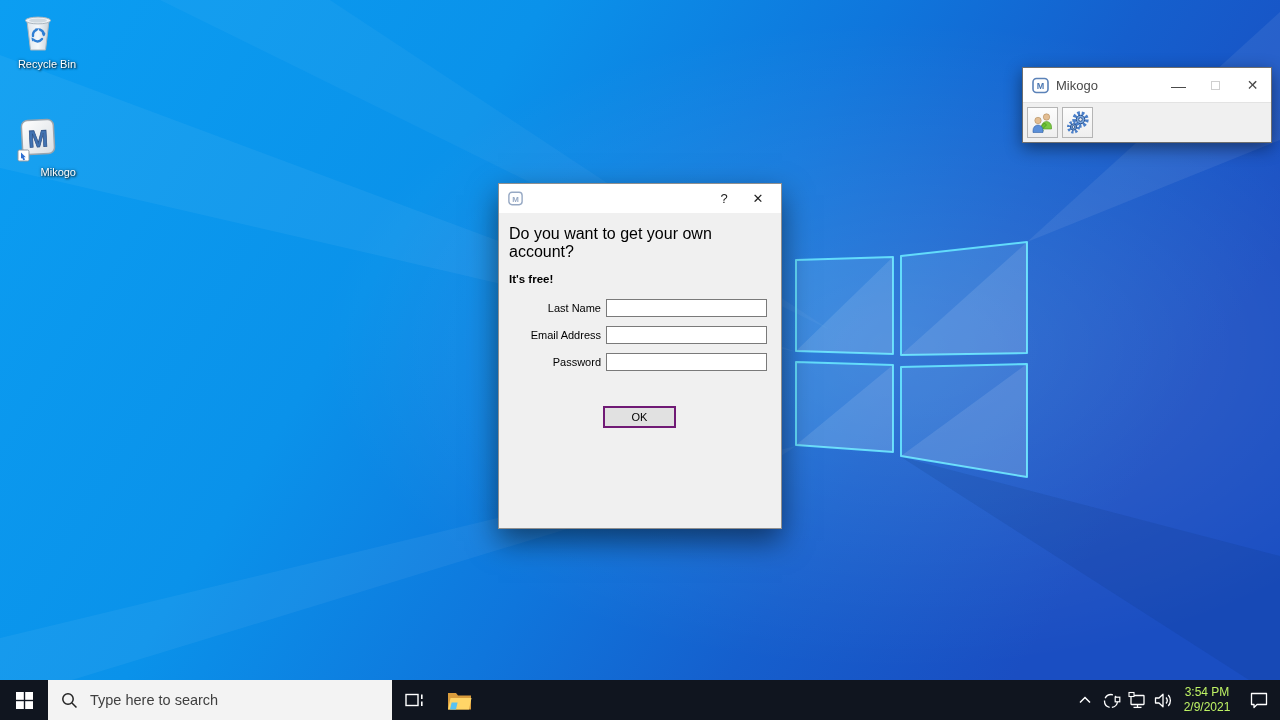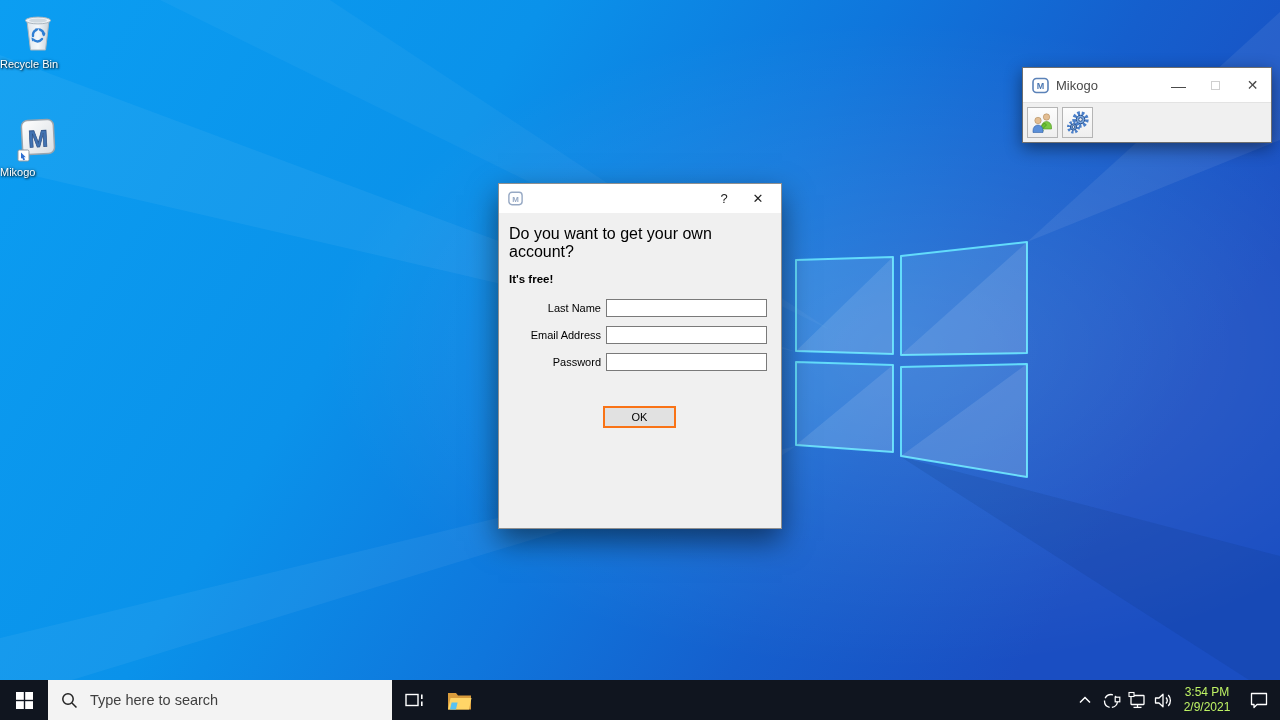--- a/index.html
+++ b/index.html
@@ -2,21 +2,21 @@
 <html><head>
 <meta charset="utf-8">
 <style>
   * { margin:0; padding:0; box-sizing:border-box; }
   html,body { width:1280px; height:720px; }
   body { font-family:"Liberation Sans", sans-serif; }
   .screen { position:relative; width:1280px; height:720px; overflow:hidden; background:#0d7ad8; }
   .wallpaper { position:absolute; inset:0; }
 
   
-  .desktop-icon { position:absolute; width:76px; text-align:left; cursor:default; }
+  .desktop-icon { position:absolute; width:76px; text-align:right; cursor:default; }
   .desktop-icon .ico { display:block; margin:0 auto 2px auto; }
   .desktop-icon .lbl { color:#fff; font-size:11px; text-shadow:1px 1px 2px rgba(0,0,0,.8), 0 0 3px rgba(0,0,0,.5); line-height:13px; }
   #icon-recycle { left:0px; top:8px; }
   #icon-mikogo  { left:0px; top:116px; }
 
   
   .mikogo-win { position:absolute; left:1022px; top:67px; width:250px; height:76px;
     background:#f0f0f0; border:1px solid #6f6f6f; box-shadow:0 5px 16px rgba(0,0,0,.45); }
   .mikogo-win .titlebar { height:35px; background:#ffffff; display:flex; align-items:center; padding:0 0 0 9px; border-bottom:1px solid #e3e3e3; }
   .mikogo-win .title { font-size:13px; color:#4a4a4a; margin-left:7px; flex:0 0 auto; }
@@ -37,21 +37,21 @@
   .dlg-btn.close { font-size:13px; }
   .dialog .body { padding:12px 11px 0 10px; font-size:11px; color:#000; }
   .dlg-heading { font-size:16px; margin-bottom:12px; }
   .dlg-sub { font-size:11.5px; font-weight:bold; margin-bottom:14px; }
   .dlg-text { font-size:11px; line-height:13.5px; width:264px; margin-bottom:12px; }
   .form-row { display:flex; align-items:center; margin-bottom:9px; }
   .form-row label { width:97px; text-align:right; padding-right:5px; font-size:11px; color:#000; }
   .form-row input { width:161px; height:18px; border:1px solid #7a7a7a; background:#fff; font-size:11px; padding:0 3px; outline:none; font-family:"Liberation Sans",sans-serif; }
   .form-row input.focused { border:2px solid #0078d7; }
   .ok-row { margin-top:35px; text-align:center; }
-  .ok-btn { width:73px; height:22px; background:#e1e1e1; border:2px solid #f97316; font-size:11px; color:#000; font-family:"Liberation Sans",sans-serif; }
+  .ok-btn { width:73px; height:22px; background:#e1e1e1; border:2px solid #701a75; font-size:11px; color:#000; font-family:"Liberation Sans",sans-serif; }
   .caret-wrap { position:relative; }
   .caret { position:absolute; left:114px; top:3px; width:1px; height:12px; background:#000; }
 
   
   .taskbar { position:absolute; left:0; bottom:0; width:1280px; height:40px; background:#10151f; display:flex; align-items:stretch; }
   .tb-btn { display:flex; align-items:center; justify-content:center; }
   .start { width:48px; }
   .searchbox { width:344px; background:#f3f3f3; display:flex; align-items:center; padding:0 12px 0 13px; }
   .searchbox input { border:none; background:transparent; outline:none; font-size:14.5px; color:#222; margin-left:12px; width:250px; font-family:"Liberation Sans",sans-serif; }
   .searchbox input::placeholder { color:#3f3f3f; opacity:1; }

